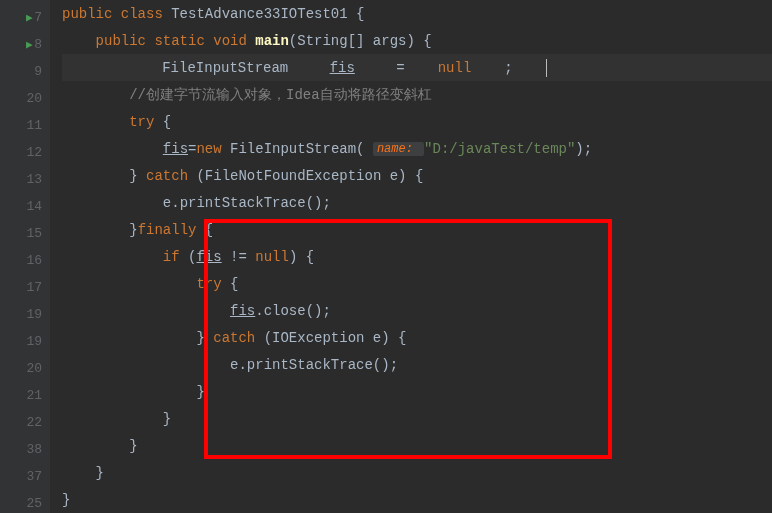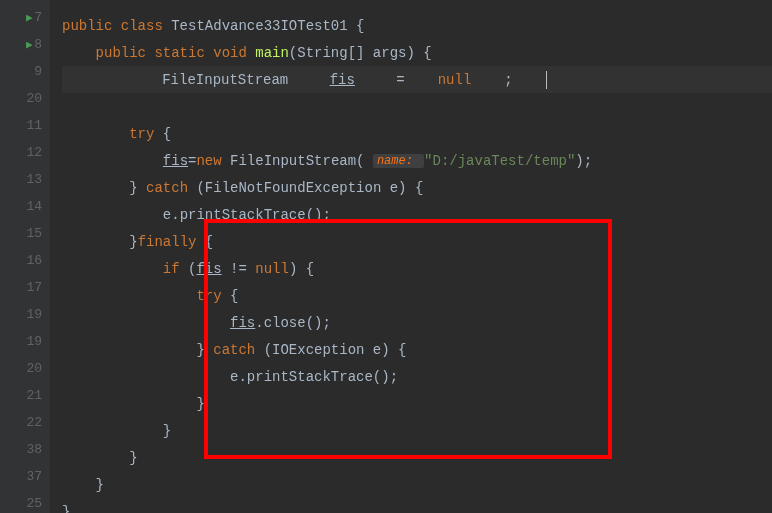--- a/index.html
+++ b/index.html
@@ -38,37 +38,37 @@
       position: relative;
     }
     .run-icon {
       position: absolute;
       left: 26px;
       color: #499c54;
       font-size: 11px;
     }
     .code-area {
       flex: 1;
-      padding-top: 12px;
+      padding-top: 0;
       padding-left: 12px;
       position: relative;
       text-align: center;
     }
     .code-line {
       height: 27px;
       display: flex;
       align-items: center;
       white-space: pre;
     }
     .current-line {
       background: #323232;
       gap: 33px;
     }
     .kw { color: #cc7832; }
-    .method { color: #bef264; }
+    .method { color: #fef9c3; font-weight: bold; }
     .string { color: #6a8759; }
     .comment { color: #808080; }
     .param-hint {
       background: #3d3f41;
       color: #f97316;
       padding: 0 4px;
       border-radius: 2px;
       font-size: 12px;
       font-style: italic;
     }
@@ -117,21 +117,21 @@
       <div class="gutter-line">22</div>
       <div class="gutter-line">38</div>
       <div class="gutter-line">37</div>
       <div class="gutter-line">25</div>
     </div>
   <div class="code-area">
     <div class="highlight-box"></div>
   <div class="code-line"><span></span><span class="kw">public class </span><span>TestAdvance33IOTest01 {</span></div>
       <div class="code-line"><span>    </span><span class="kw">public static void </span><span class="method">main</span><span>(String[] args) {</span></div>
       <div class="code-line current-line"><span>        </span><span>FileInputStream </span><span class="underline">fis</span><span> =</span><span class="kw">null</span><span>;</span><span class="cursor"></span></div>
-      <div class="code-line"><span>        </span></div>
+      <div class="code-line"><span>        </span><span class="comment">//创建字节流输入对象，Idea自动将路径变斜杠</span></div>
       <div class="code-line"><span>        </span><span class="kw">try </span><span>{</span></div>
       <div class="code-line"><span>            </span><span class="underline">fis</span><span>=</span><span class="kw">new </span><span>FileInputStream( </span><span class="param-hint">name: </span><span class="string">"D:/javaTest/temp"</span><span>);</span></div>
       <div class="code-line"><span>        </span><span>} </span><span class="kw">catch </span><span>(FileNotFoundException e) {</span></div>
       <div class="code-line"><span>            </span><span>e.printStackTrace();</span></div>
       <div class="code-line"><span>        </span><span>}</span><span class="kw">finally </span><span>{</span></div>
       <div class="code-line"><span>            </span><span class="kw">if </span><span>(</span><span class="underline">fis</span><span> != </span><span class="kw">null</span><span>) {</span></div>
       <div class="code-line"><span>                </span><span class="kw">try </span><span>{</span></div>
       <div class="code-line"><span>                    </span><span class="underline">fis</span><span>.close();</span></div>
       <div class="code-line"><span>                </span><span>} </span><span class="kw">catch </span><span>(IOException e) {</span></div>
       <div class="code-line"><span>                    </span><span>e.printStackTrace();</span></div>

